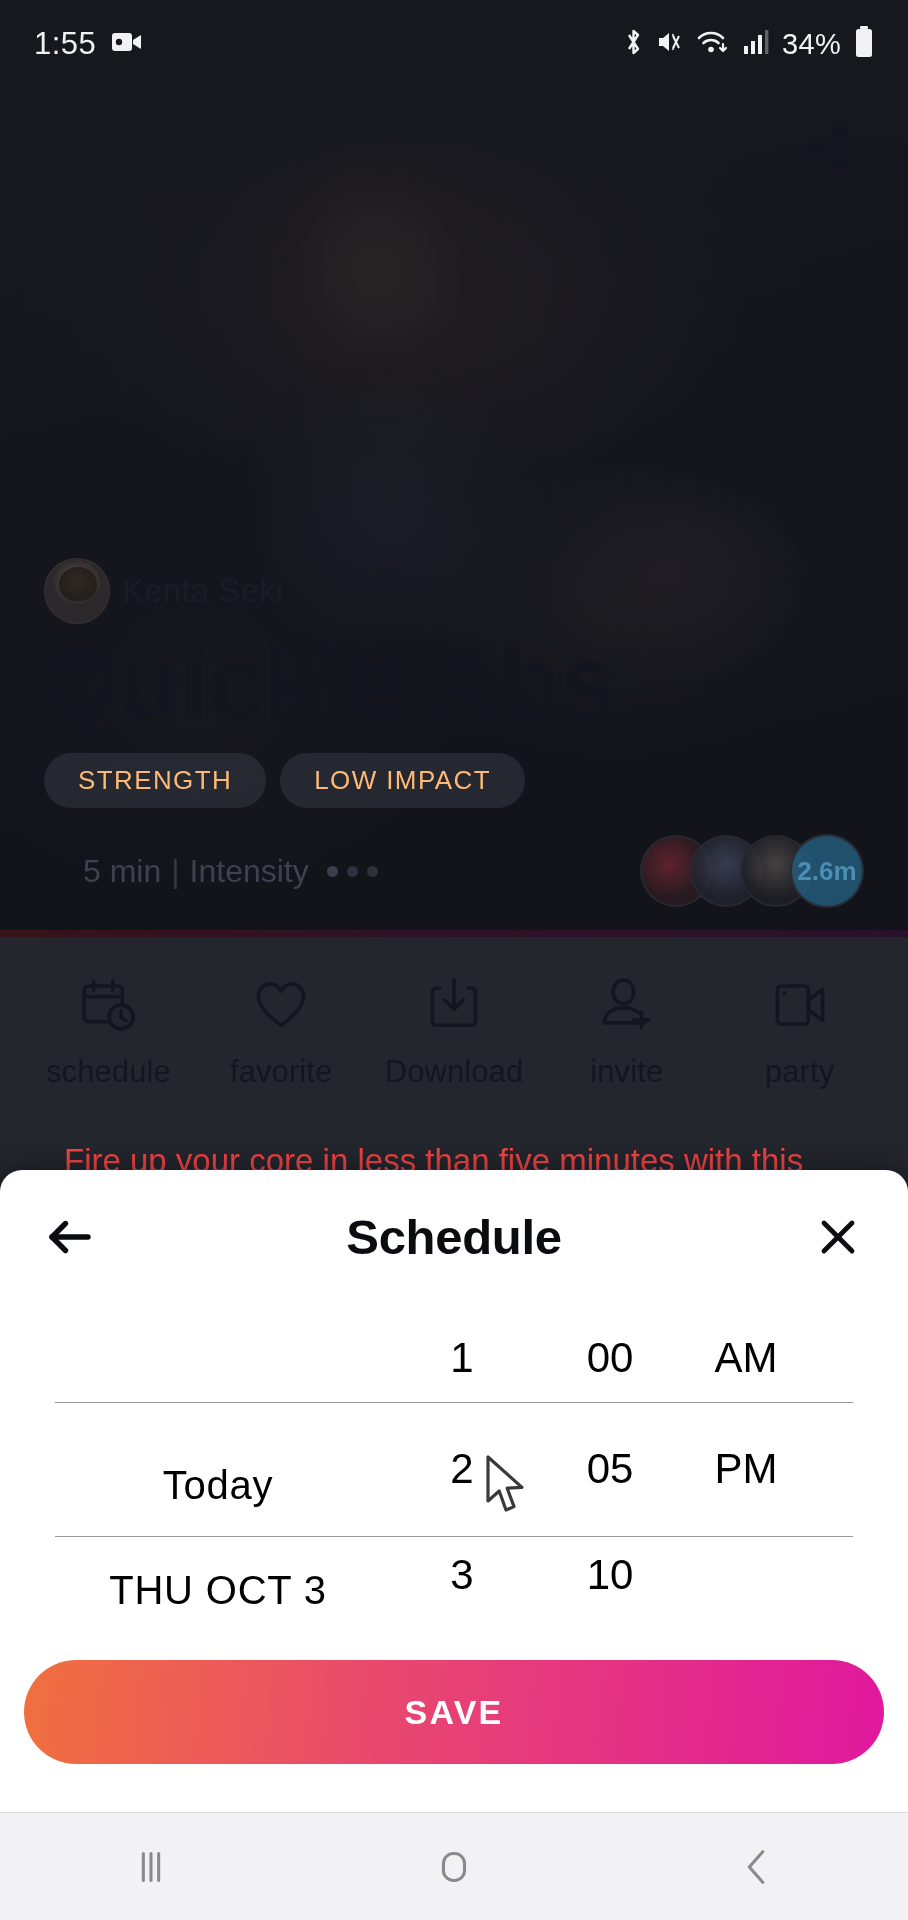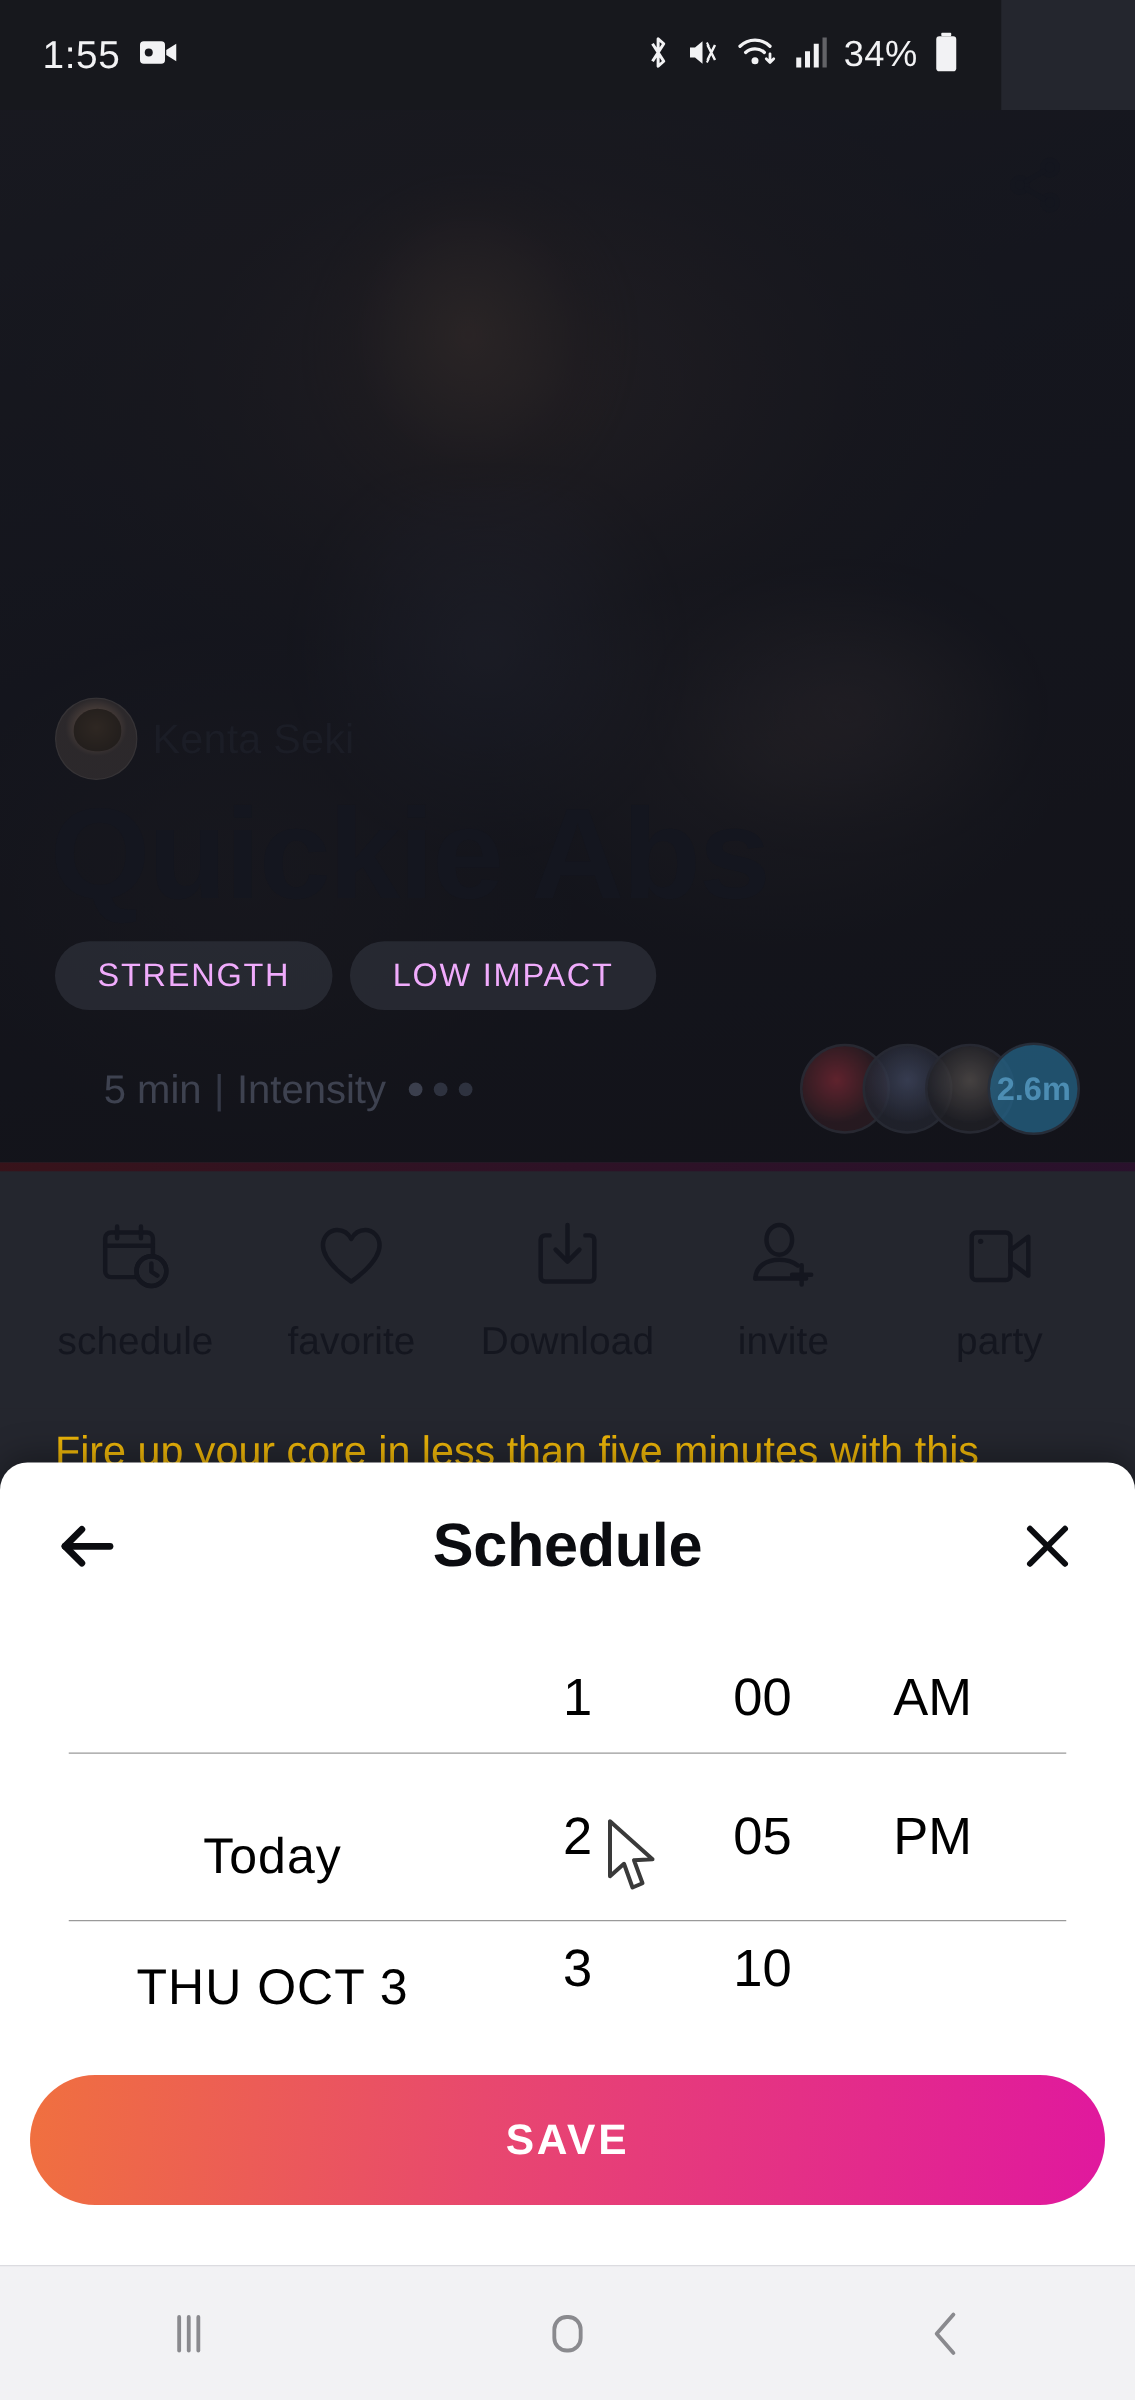--- a/index.html
+++ b/index.html
@@ -6,21 +6,21 @@
   html, body {
     width:908px; height:1920px;
     background:#24262e;
     font-family:"Liberation Sans", sans-serif;
     overflow:hidden;
   }
   .phone { position:relative; width:908px; height:1920px; overflow:hidden; background:#24262e; }
 
   
   .statusbar {
-    position:absolute; top:0; left:0; width:801px; height:88px;
+    position:absolute; top:0; left:0; width:908px; height:88px;
     background:#17181d; color:#f2f2f4;
     display:flex; align-items:center; justify-content:space-between;
     padding:0 34px;
   }
   .sb-left { display:flex; align-items:center; gap:16px; }
   .sb-time { font-size:31px; font-weight:400; letter-spacing:.5px; }
   .sb-right { display:flex; align-items:center; gap:13px; }
   .sb-pct { font-size:29px; font-weight:500; letter-spacing:.3px; }
   .ico { display:block; }
 
@@ -84,21 +84,21 @@
 
   .workout-title {
     font-size:103px; line-height:1.02; font-weight:700;
     color:#14161f; letter-spacing:-1.5px; margin:2px 0 18px -4px;
   }
 
   .tags { display:flex; gap:14px; margin-bottom:26px; }
   .tag {
     padding:12px 34px; border-radius:40px;
     background:rgba(46,48,58,.72);
-    color:#f0abfc; font-size:26px; letter-spacing:1.4px; font-weight:500;
+    color:#fdba74; font-size:26px; letter-spacing:1.4px; font-weight:500;
   }
 
   .meta-row { display:flex; align-items:center; justify-content:space-between;margin-left:39px; }
   .meta-left { display:flex; align-items:center; gap:10px; color:#3e4250; font-size:32px; }
   .meta-sep { color:#353947; }
   .dots { display:flex; align-items:center; gap:9px; margin-left:8px; }
   .dot { width:11px; height:11px; border-radius:50%; background:#3b3f4d; }
   .dot.off { background:#2e323f; }
 
   .avatar-stack { display:flex; align-items:center; }
@@ -132,22 +132,22 @@
     padding:0 22px;
   }
   .action {
     display:flex; flex-direction:column; align-items:center; gap:14px;
     color:#14161f; width:150px;
   }
   .action-label { font-size:31px; font-weight:400; letter-spacing:.1px; }
 
   
   .description {
-    position:absolute; top:1138px; left:0; width:908px; padding:0 44px;
-    color:#eab308; font-size:33px; line-height:1.42; z-index:1;
+    position:absolute; top:1138px; left:0; width:908px; padding:0 64px;
+    color:#ef4444; font-size:33px; line-height:1.42; z-index:1;
   }
 
   
   .sheet {
     position:absolute; left:0; bottom:108px; width:908px; height:642px;
     background:#ffffff;
     border-radius:22px 22px 0 0;
     box-shadow:0 -4px 26px rgba(0,0,0,.34);
     z-index:20;
     display:flex; flex-direction:column;

